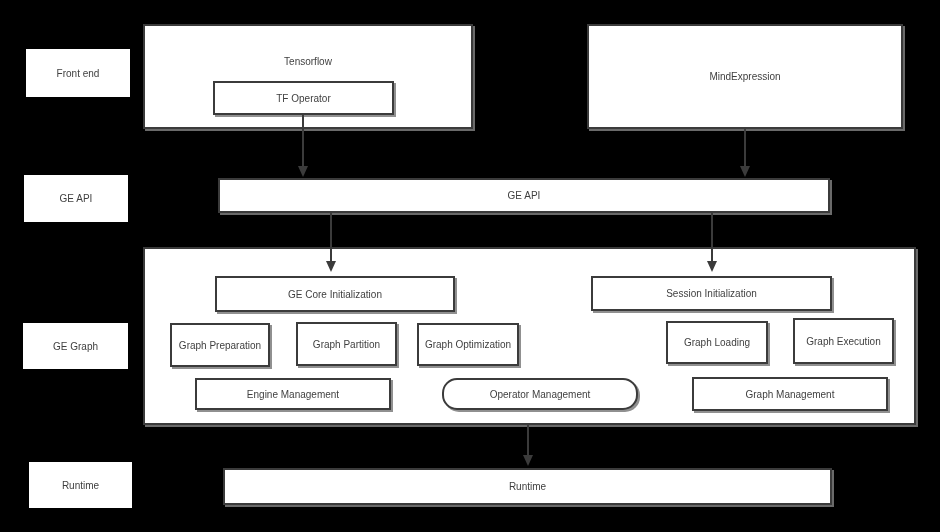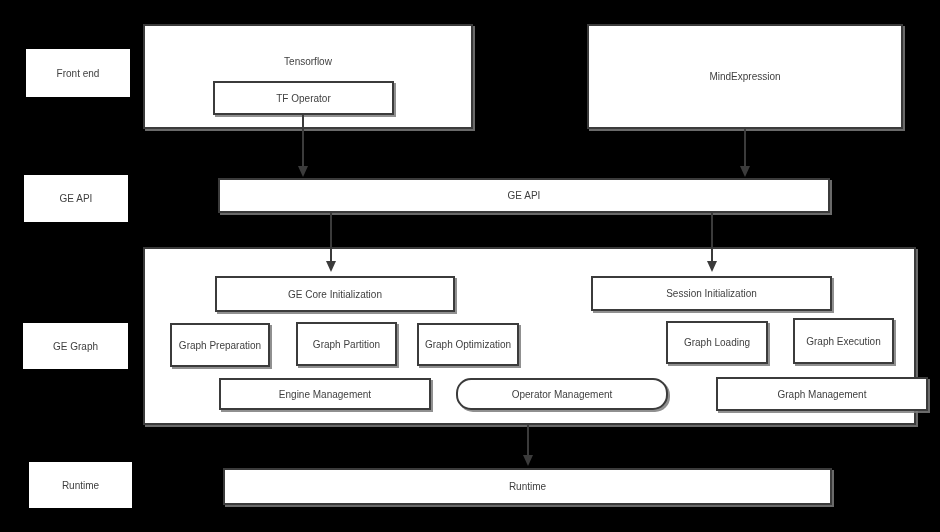--- a/index.html
+++ b/index.html
@@ -59,23 +59,23 @@
   #ge-core-box { left: 143px; top: 247px; width: 773px; height: 178px; }
   #init-gecore  { left: 70px;  top: 27px; width: 240px; height: 36px; }
   #init-session { left: 446px; top: 27px; width: 241px; height: 35px; }
   .stage { width: 101px; }
   #stage-0 { left: 25px;  top: 74px; height: 44px; width: 100px; }
   #stage-1 { left: 143px; top: 73px; height: 44px; margin-left: 8px; }
   #stage-2 { left: 272px; top: 74px; height: 43px; width: 102px; }
   #stage-3 { left: 397px; top: 75px; height: 42px; }
   #stage-4 { left: 521px; top: 72px; height: 43px; width: 102px; }
   #stage-5 { left: 648px; top: 69px; height: 46px; }
-  .mgmt { width: 212px; height: 32px; margin-left: 24px; }
+  .mgmt { width: 196px; height: 32px; }
   #mgmt-0 { left: 50px;  top: 129px; }
-  #mgmt-1 { left: 287px; top: 129px; border-radius: 15px; }
+  #mgmt-1 { left: 297px; top: 129px; border-radius: 15px; }
   #mgmt-2 { left: 547px; top: 128px; height: 34px; }
 
   #runtime-bar { left: 223px; top: 468px; width: 609px; height: 37px; }
 
   .arrow-line {
     position: absolute;
     width: 2px;
     background: #3b3b3b;
   }
   .arrow-head {

